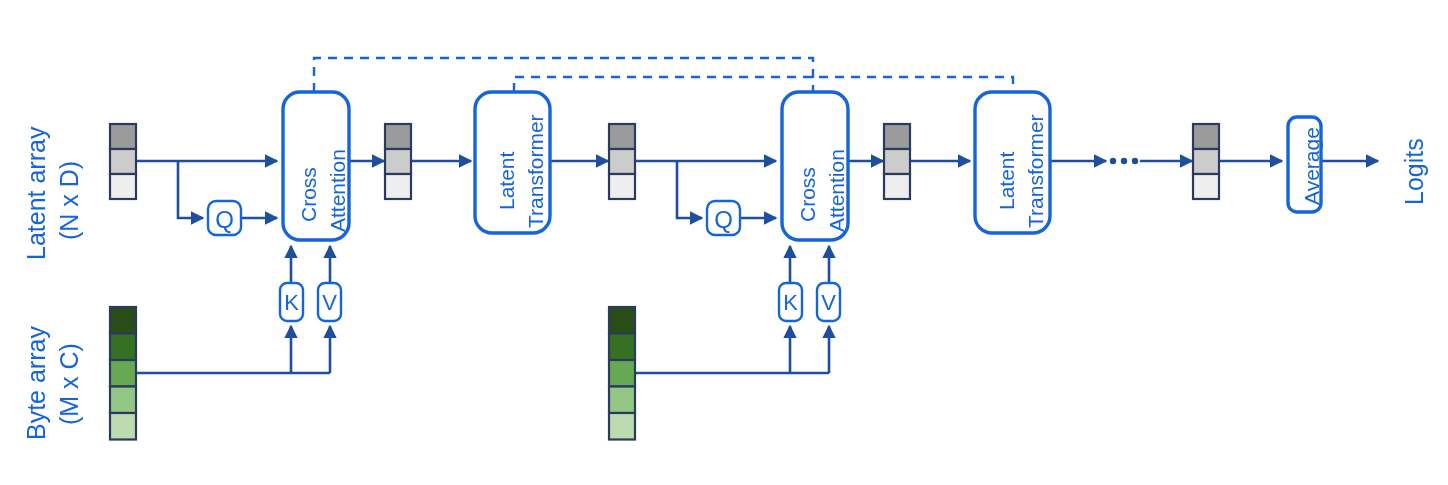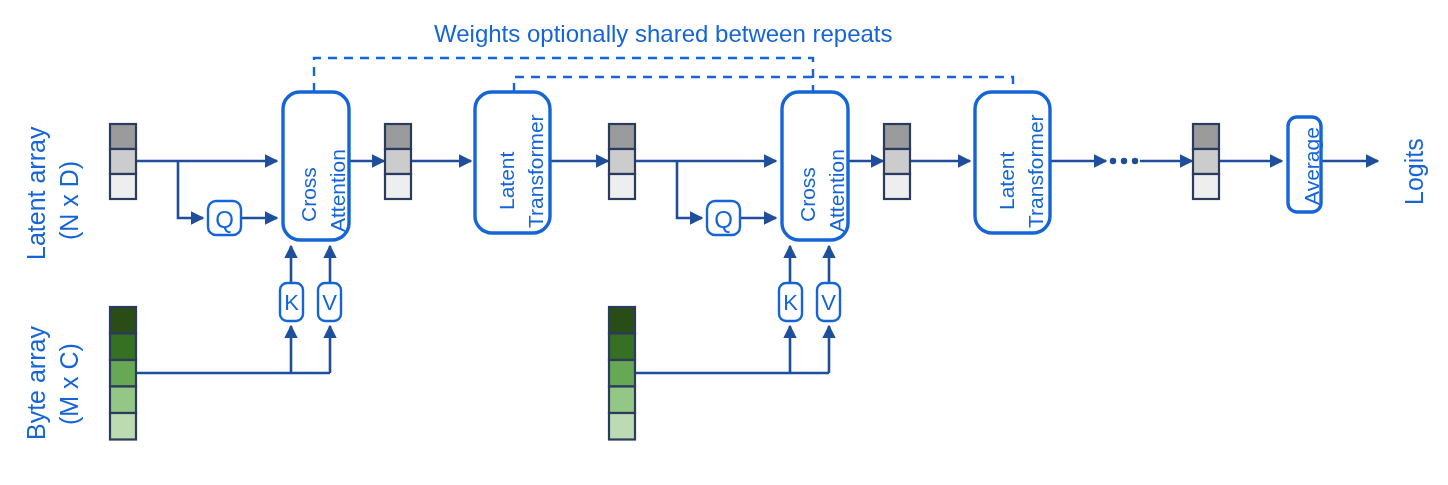--- a/index.html
+++ b/index.html
@@ -161,21 +161,20 @@
       </g>
     </g>
 
     <g fill="#1f4e9c">
       <circle cx="1113" cy="161" r="3.2"></circle>
       <circle cx="1124" cy="161" r="3.2"></circle>
       <circle cx="1135" cy="161" r="3.2"></circle>
     </g>
   </svg>
 
-  <div class="toptext" style="left:434px;top:20px;font-size:24px;">Weights optionally shared between repeats</div>
 
   <div class="vlabel" style="left:22px;top:260px;font-size:25px;">Latent array</div>
   <div class="vlabel" style="left:55px;top:240px;font-size:25px;">(N x D)</div>
 
   <div class="vlabel" style="left:22px;top:440px;font-size:25px;">Byte array</div>
   <div class="vlabel" style="left:55px;top:425px;font-size:25px;">(M x C)</div>
 
   <div class="boxtext" style="left:297px;top:222px;font-size:21px;">Cross</div>
   <div class="boxtext" style="left:326px;top:232px;font-size:21px;">Attention</div>
 

